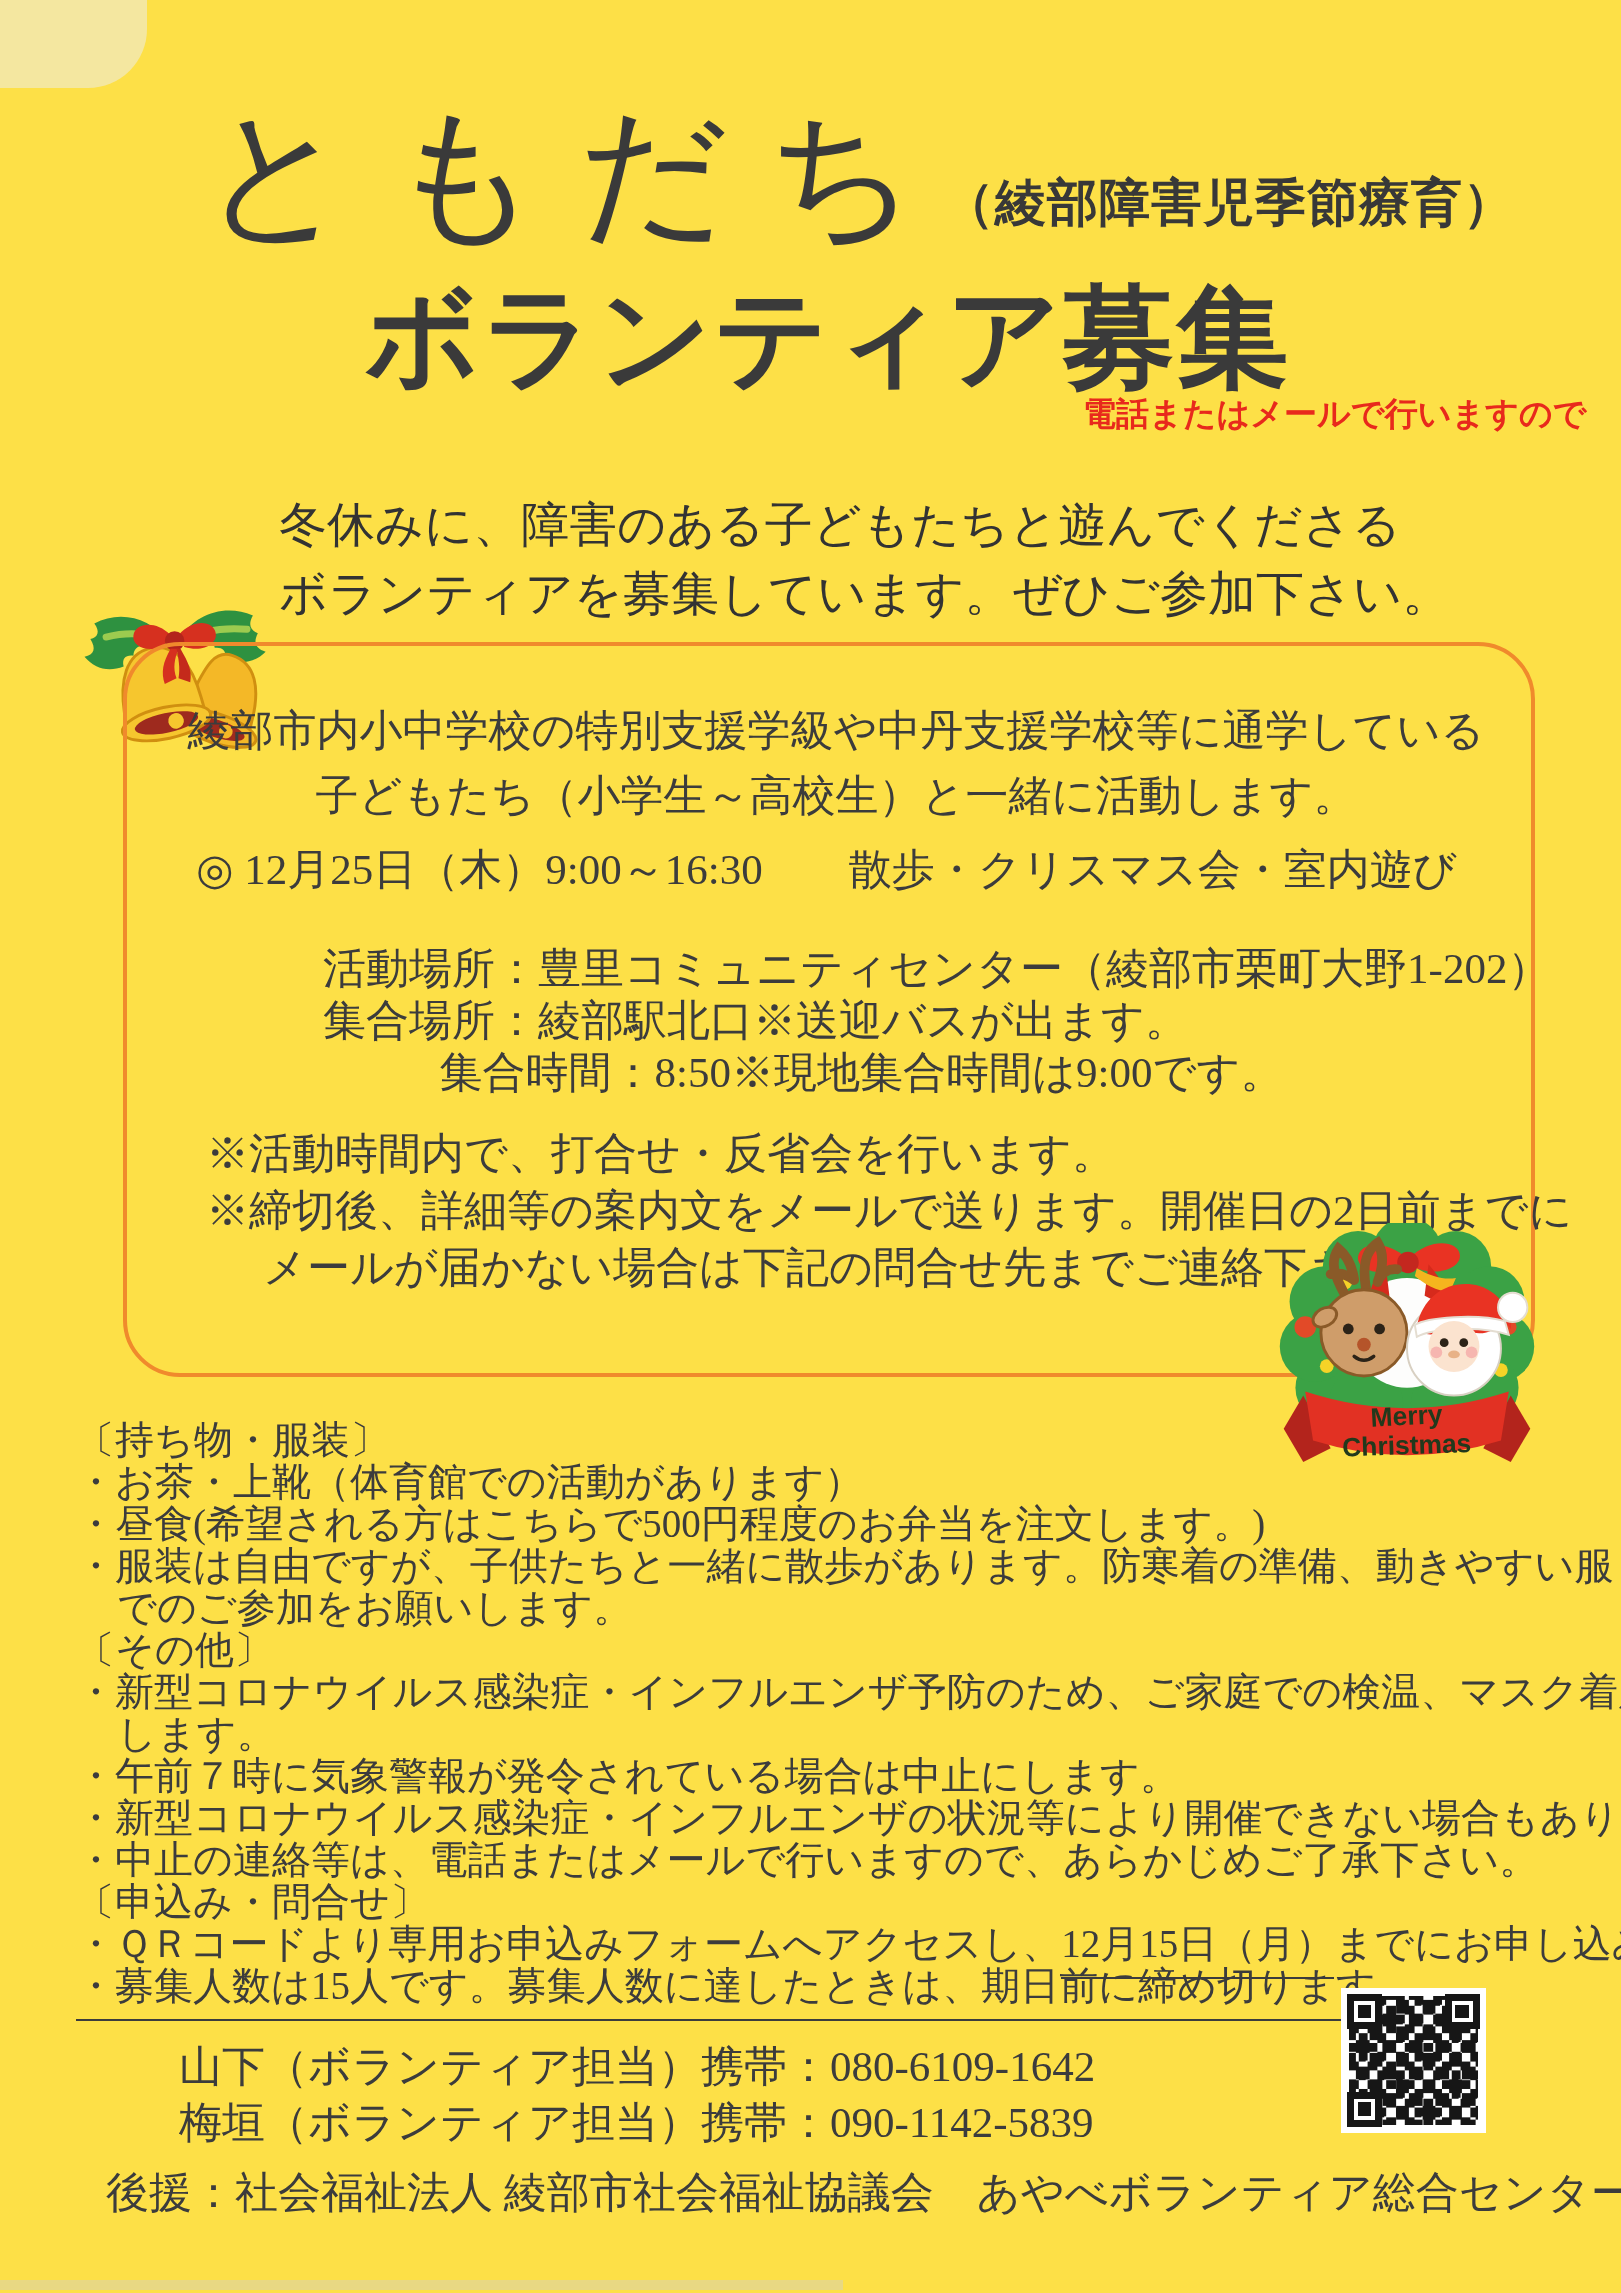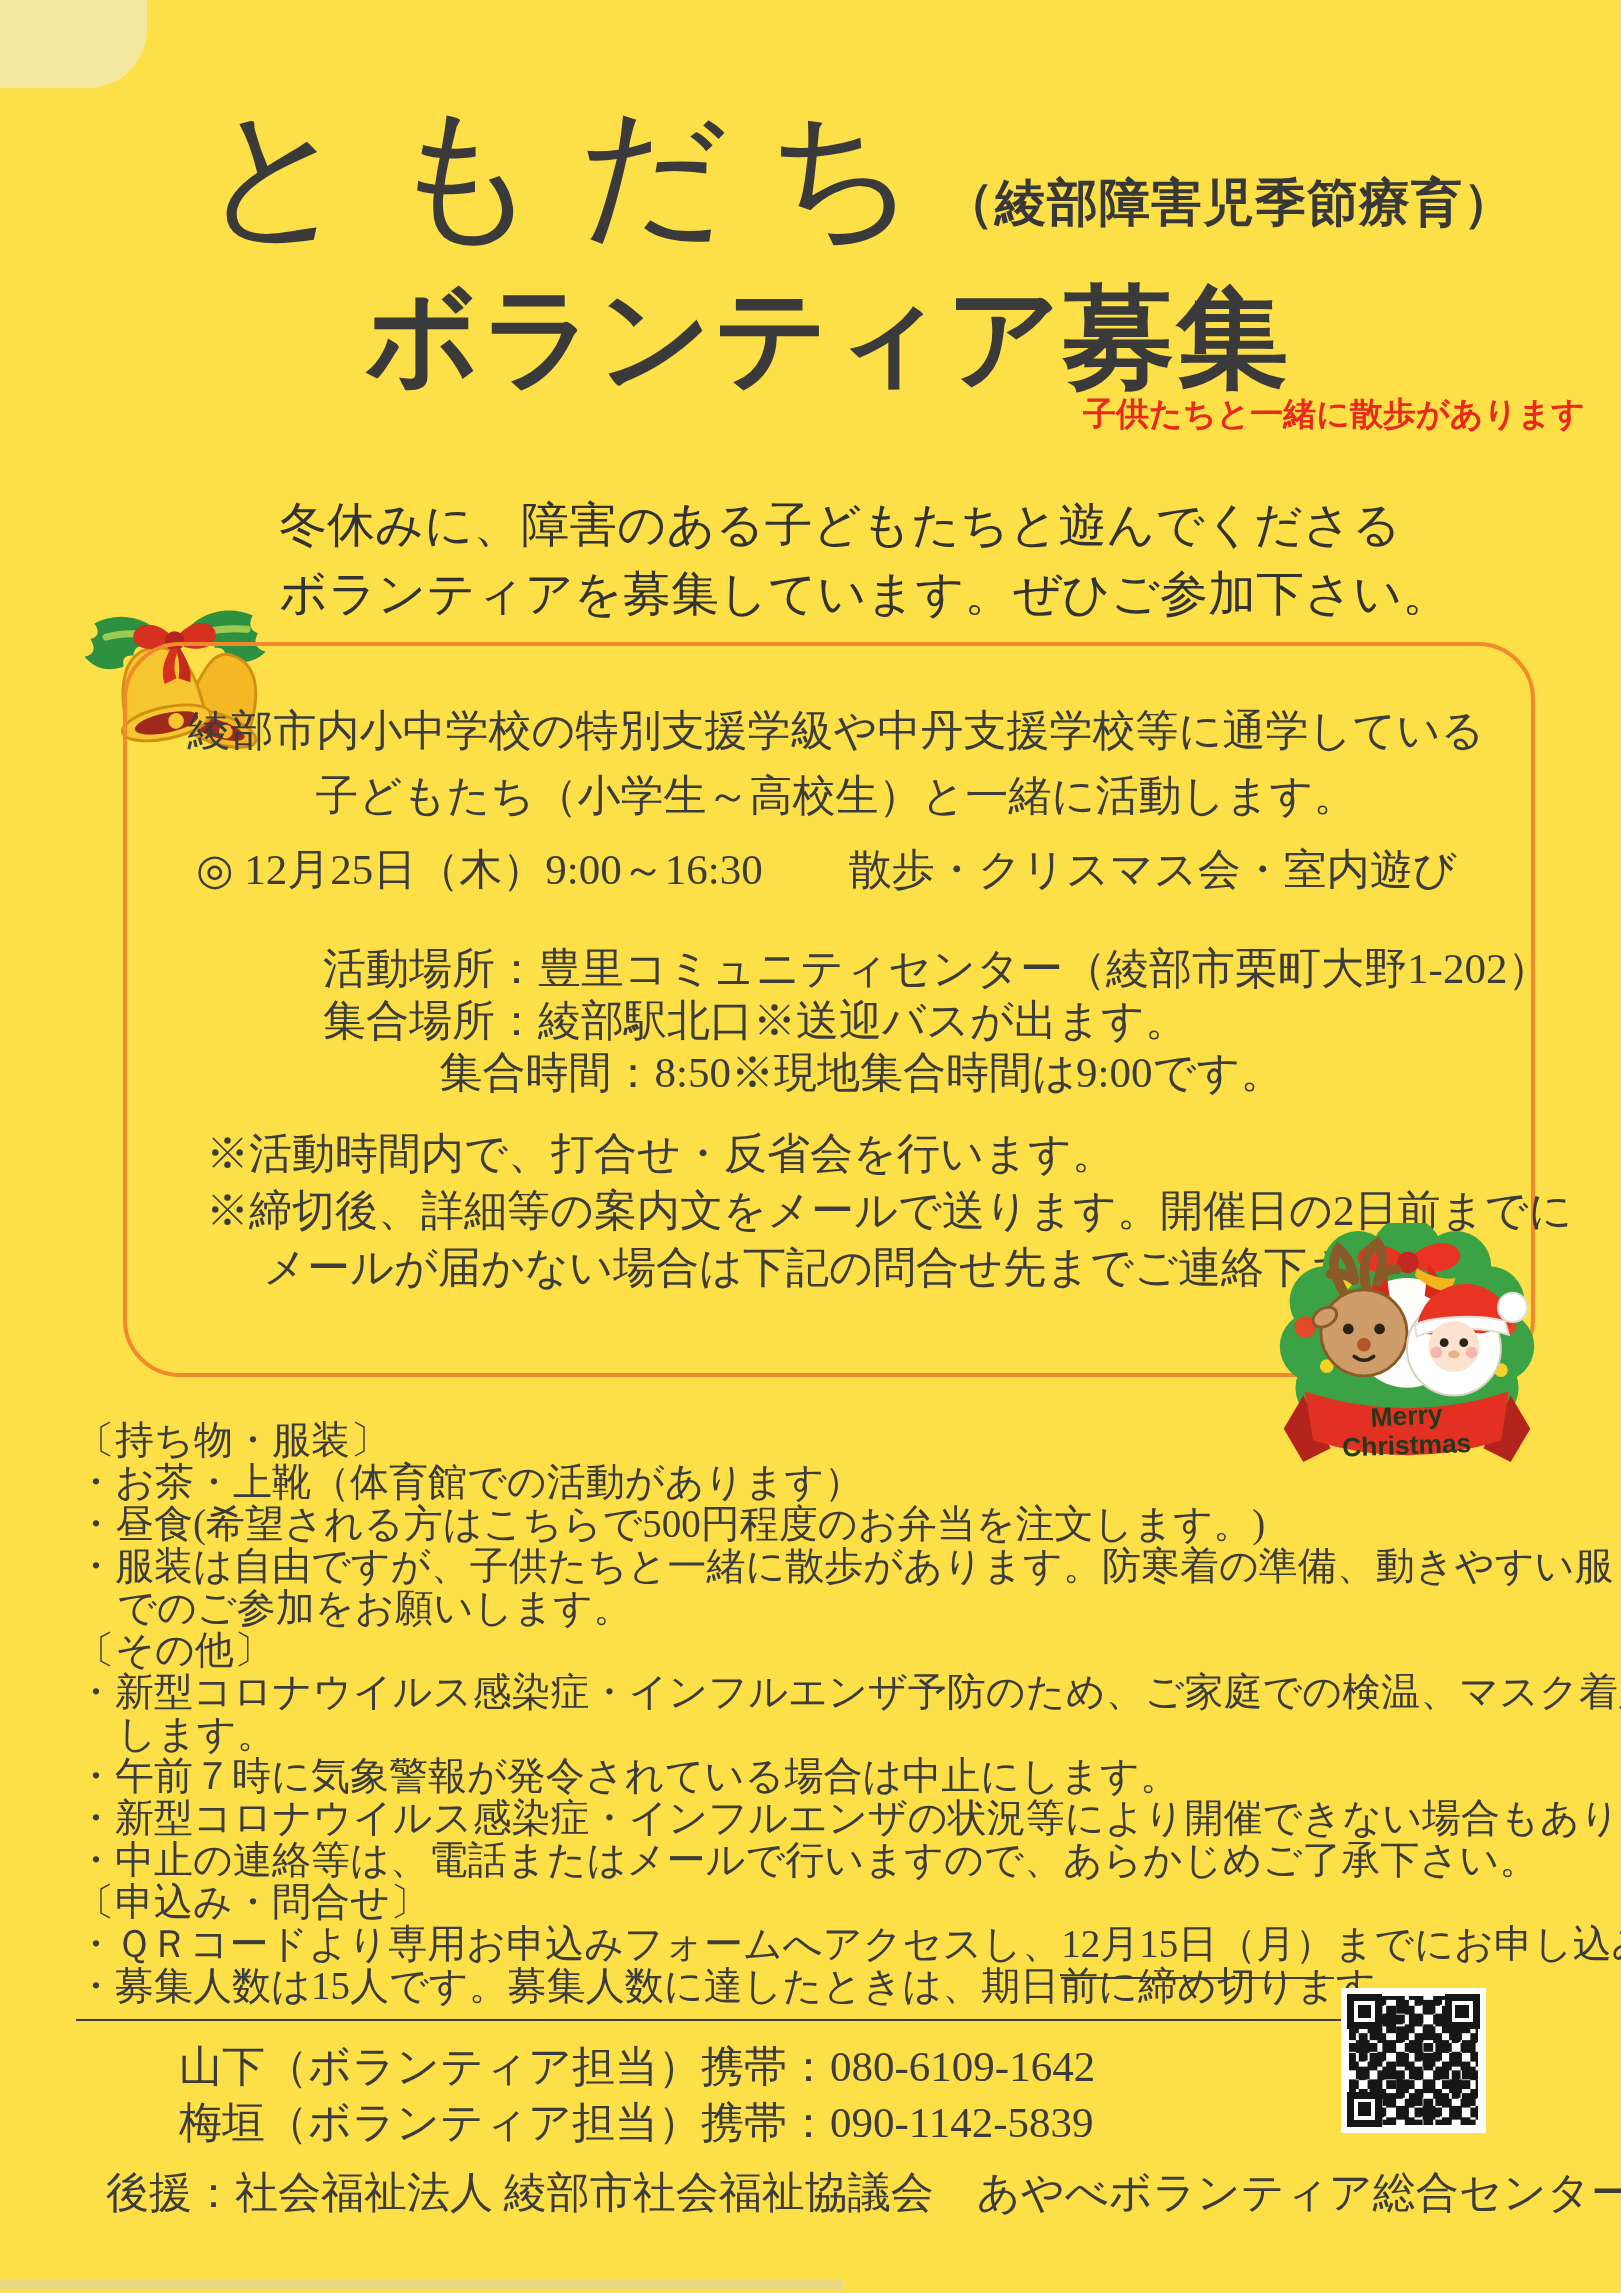--- a/index.html
+++ b/index.html
@@ -87,21 +87,21 @@
 <body>
 
 <div class="page">
 
   <div class="scan-smudge-top"></div>
   <div class="scan-edge-bottom"></div>
 
   <div class="title">ともだち</div>
   <div class="title-note">（綾部障害児季節療育）</div>
   <div class="subtitle">ボランティア募集</div>
-  <div class="committee">子供たちと一緒に散歩があります</div>
+  <div class="committee">電話またはメールで行いますので</div>
 
   <div class="intro">
     <div>冬休みに、障害のある子どもたちと遊んでくださる</div>
     <div>ボランティアを募集しています。ぜひご参加下さい。</div>
   </div>
 
   <svg class="bells-illustration" viewBox="0 0 240 220">
     <g>
       <path d="M108,62 C92,38 60,30 34,44 C40,52 38,58 30,60 C36,70 34,76 24,78 C34,90 48,94 64,88 C62,80 66,76 74,77 C74,69 80,65 90,67 C94,62 100,61 108,62 Z" fill="#2e9140"></path>
       <path d="M122,60 C136,34 168,24 196,36 C191,45 193,51 201,54 C196,64 199,70 209,73 C198,84 183,87 168,80 C169,72 165,68 157,69 C156,61 150,57 141,60 C136,56 129,56 122,60 Z" fill="#2e9140"></path>

